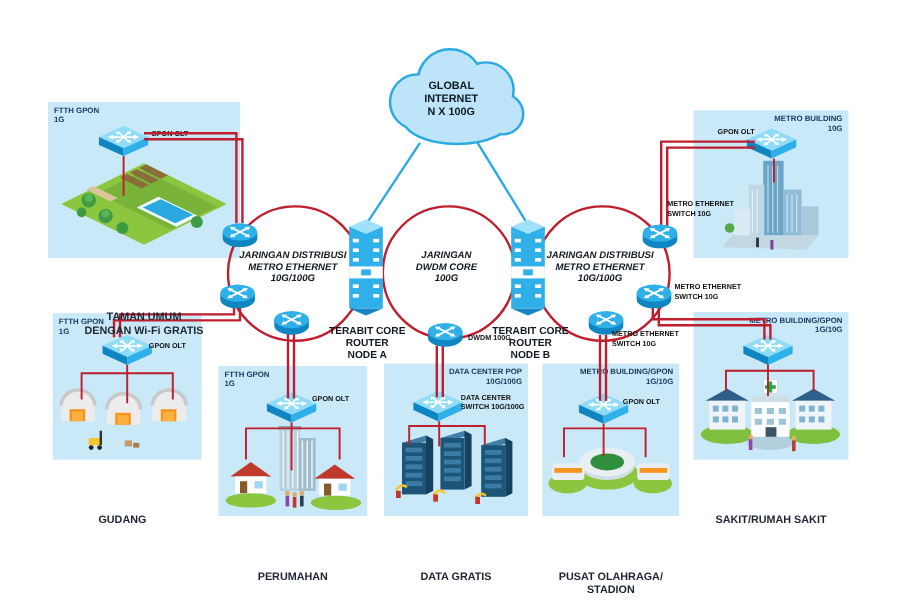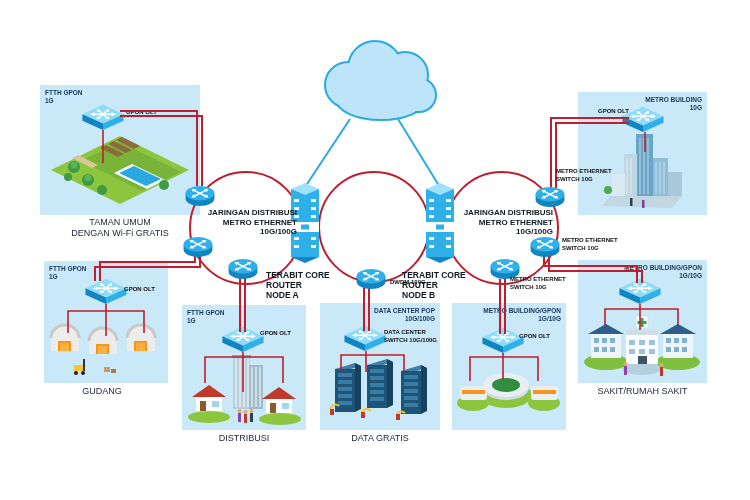--- a/index.html
+++ b/index.html
@@ -3,27 +3,27 @@
 <meta charset="utf-8">
 <style>
   html,body{margin:0;padding:0;background:#fff;}
   .stage{position:relative;width:750px;height:500px;background:#fff;overflow:hidden;
          font-family:"Liberation Sans","DejaVu Sans",sans-serif;}
   .box{position:absolute;background:#c9e8f8;z-index:1;}
   .badge{position:absolute;font-weight:bold;font-size:6.5px;line-height:8px;color:#16365c;
          white-space:pre-line;z-index:4;}
   .badge.tl{top:4px;left:5px;text-align:left;}
   .badge.tr{top:4px;right:5px;text-align:right;}
-  .caption{position:absolute;font-weight:normal;font-size:9px;line-height:11px;color:#1c2430;
-           text-align:center;white-space:pre-line;z-index:4;}
+  .caption{position:absolute;font-weight:bold;font-size:9px;line-height:11px;color:#1c2430;
+           text-align:center;white-space:pre-line;z-index:4;margin-top:42px;}
   .ring{position:absolute;border:2.5px solid #be1e2d;border-radius:50%;z-index:1;}
   .ring-label{position:absolute;font-weight:bold;font-size:8px;line-height:9.5px;color:#101820;
-              text-align:right;white-space:pre-line;z-index:4;}
+              text-align:center;white-space:pre-line;z-index:4;font-style:italic;}
   .tower-label{position:absolute;font-weight:bold;font-size:8.5px;line-height:10px;color:#101820;
-               text-align:left;white-space:pre-line;z-index:4;}
+               text-align:center;white-space:pre-line;z-index:4;}
   .dev-label{position:absolute;font-weight:bold;font-size:6px;line-height:7.5px;color:#101010;
              white-space:pre-line;z-index:4;}
   .cloud-label{position:absolute;left:330px;top:66px;width:92px;font-weight:bold;font-size:9px;
                line-height:11px;color:#101820;text-align:center;white-space:pre-line;z-index:4;}
   .links{position:absolute;left:0;top:0;z-index:2;}
   .icon{position:absolute;z-index:3;}
   .illus{position:absolute;z-index:1;}
 </style>
 </head>
 <body>
@@ -190,21 +190,21 @@
         <circle cx="53.5" cy="66" r="2" fill="#e0ac69"></circle>
           <circle cx="59.5" cy="67" r="2" fill="#e0ac69"></circle>
           <circle cx="65.5" cy="66" r="2" fill="#e0ac69"></circle>
       </g>
     </svg>
     <svg class="icon" style="left:39px;top:20px" width="44" height="28" viewBox="0 0 46 30">
         <use href="#sym-switch"></use>
       </svg>
     <div class="dev-label" style="left:78px;top:25px">GPON OLT</div>
   </div>
-  <div class="caption" style="left:182px;top:433px;width:124px">DISTRIBUSI</div>
+  <div class="caption" style="left:182px;top:433px;width:124px">PERUMAHAN</div>
 
   <div class="box" style="left:320px;top:303px;width:120px;height:127px">
     <div class="badge tr">DATA CENTER POP
 10G/100G</div>
     <svg class="illus" style="left:9px;top:50px" width="104" height="74" viewBox="0 0 104 74">
       <g transform="translate(4,8)">
         <polygon points="2,8 22,2 28,5 8,11" fill="#417fa6"></polygon>
           <polygon points="22,2 28,5 28,48 22,51" fill="#16425f"></polygon>
         <rect x="2" y="8" width="20" height="43" fill="#1d5578"></rect>
         <g fill="#3a7ca5">
@@ -271,20 +271,22 @@
       <rect x="4" y="27" width="27" height="14" rx="3" fill="#e8eef2"></rect>
       <rect x="6" y="31" width="23" height="4" fill="#f7941d"></rect>
       <rect x="75" y="27" width="27" height="14" rx="3" fill="#e8eef2"></rect>
       <rect x="77" y="31" width="23" height="4" fill="#f7941d"></rect>
     </svg>
     <svg class="icon" style="left:29px;top:23px" width="44" height="28" viewBox="0 0 46 30">
         <use href="#sym-switch"></use>
       </svg>
     <div class="dev-label" style="left:67px;top:30px">GPON OLT</div>
   </div>
+  <div class="caption" style="left:452px;top:433px;width:114px">PUSAT OLAHRAGA/
+STADION</div>
 
   <div class="box" style="left:578px;top:92px;width:129px;height:123px">
     <div class="badge tr">METRO BUILDING
 10G</div>
     <svg class="illus" style="left:22px;top:38px" width="92" height="82" viewBox="0 0 92 82">
       <polygon points="10,66 82,66 72,78 2,76" fill="#c3d7e3"></polygon>
       <rect x="36" y="4" width="17" height="62" fill="#6aa5c8"></rect>
       <rect x="24" y="24" width="13" height="42" fill="#bdd7e5"></rect>
       <rect x="53" y="28" width="15" height="38" fill="#8fbcd6"></rect>
       <rect x="12" y="44" width="13" height="22" fill="#dcebf3"></rect>
@@ -414,37 +416,43 @@
       <ellipse cx="78" cy="66" rx="44" ry="20"></ellipse>
     </g>
     <g fill="#bde4f8">
       <circle cx="45" cy="52" r="22"></circle>
         <circle cx="72" cy="35" r="26"></circle>
       <circle cx="102" cy="42" r="22"></circle>
         <circle cx="116" cy="62" r="16"></circle>
       <ellipse cx="78" cy="66" rx="44" ry="20"></ellipse>
     </g>
   </svg>
+  <div class="cloud-label">GLOBAL
+INTERNET
+N X 100G</div>
 
   <svg class="icon" style="left:285px;top:180px" width="40" height="88" viewBox="0 0 40 88">
       <use href="#sym-tower"></use>
     </svg>
   <svg class="icon" style="left:420px;top:180px" width="40" height="88" viewBox="0 0 40 88">
       <use href="#sym-tower"></use>
     </svg>
   <div class="tower-label" style="left:266px;top:270px;width:80px">TERABIT CORE
 ROUTER
 NODE A</div>
   <div class="tower-label" style="left:402px;top:270px;width:80px">TERABIT CORE
 ROUTER
 NODE B</div>
 
   <div class="ring-label" style="left:191px;top:208px;width:106px">JARINGAN DISTRIBUSI
 METRO ETHERNET
 10G/100G</div>
+  <div class="ring-label" style="left:322px;top:208px;width:100px">JARINGAN
+DWDM CORE
+100G</div>
   <div class="ring-label" style="left:447px;top:208px;width:106px">JARINGAN DISTRIBUSI
 METRO ETHERNET
 10G/100G</div>
 
   <svg class="icon" style="left:182px;top:183px" width="36" height="26" viewBox="0 0 40 28">
       <use href="#sym-router"></use>
     </svg>
   <svg class="icon" style="left:180px;top:234px" width="36" height="26" viewBox="0 0 40 28">
       <use href="#sym-router"></use>
     </svg>

